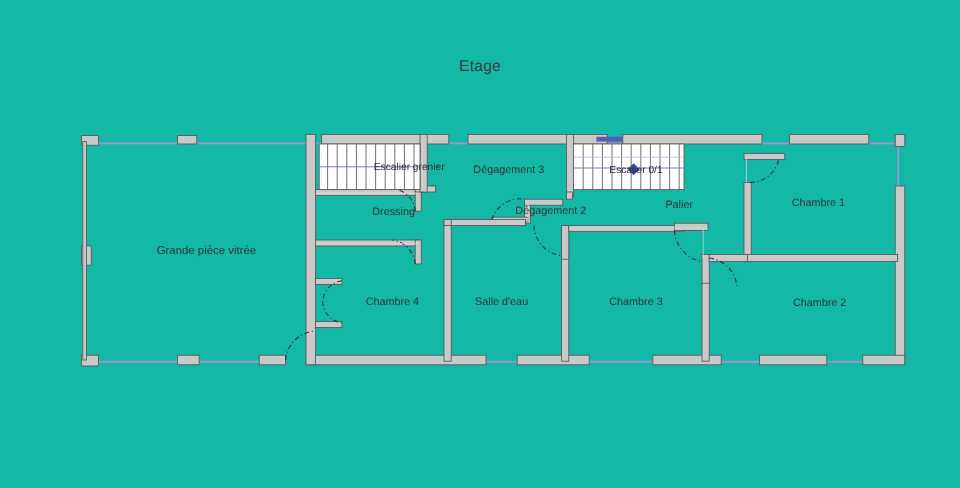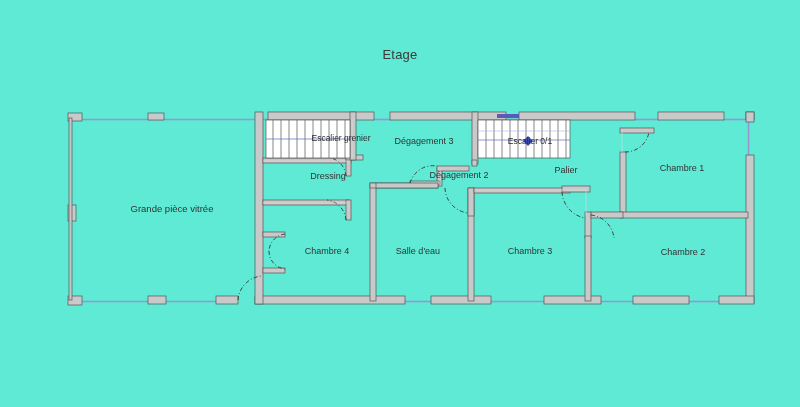--- a/index.html
+++ b/index.html
@@ -13,21 +13,21 @@
     font-family: "Liberation Sans", sans-serif;
     position: relative;
     overflow: hidden;
   }
   #floorplan-root {
     position: absolute;
     left: 0;
     top: 0;
     width: 800px;
     height: 407px;
-    background: #5eead4;
+    background: #14b8a6;
   }
   #plan-title {
     position: absolute;
     left: 0;
     top: 47px;
     width: 800px;
     text-align: center;
     font-size: 13px;
     color: #3a3a3a;
     letter-spacing: 0.2px;

